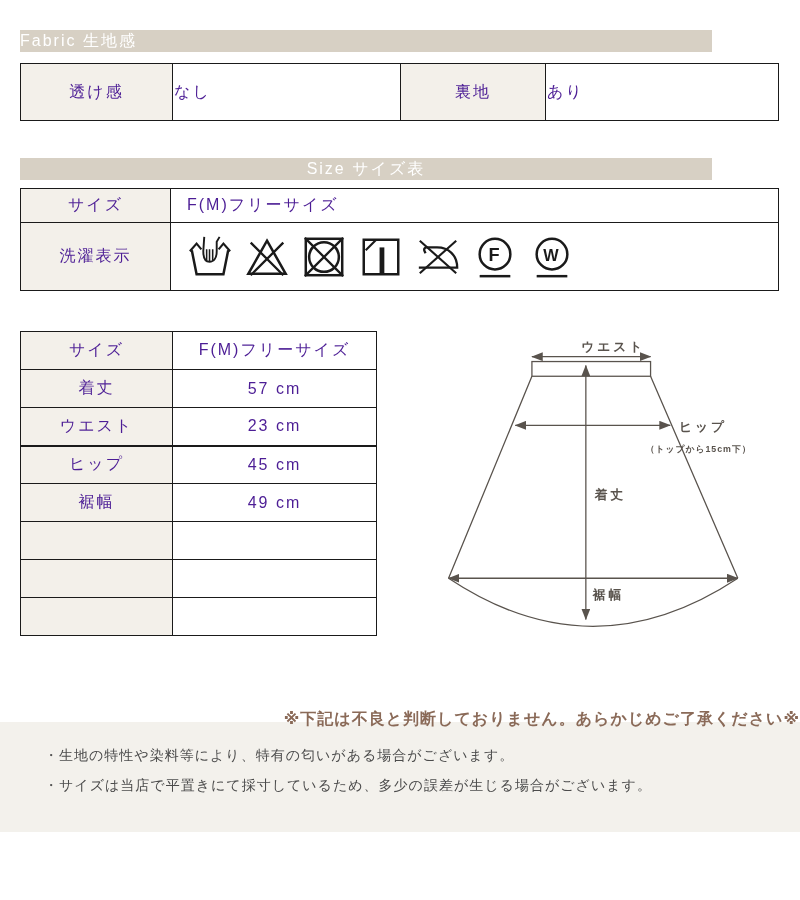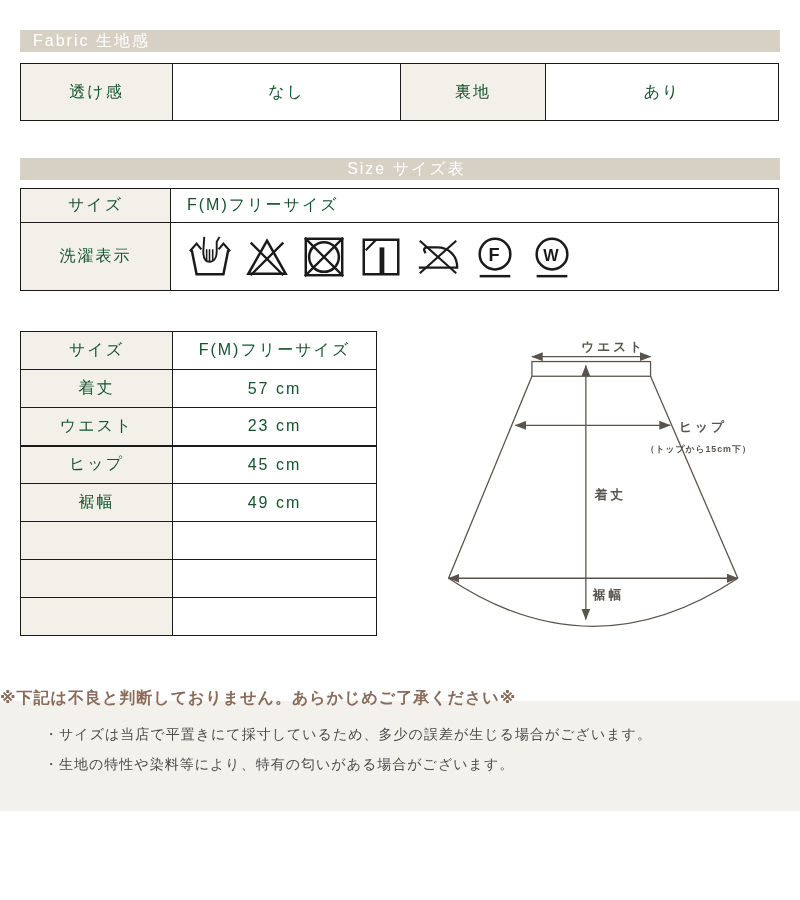--- a/index.html
+++ b/index.html
@@ -4,40 +4,39 @@
 <style>
   * { box-sizing: border-box; }
   html,body { margin:0; padding:0; }
   body {
     width:800px; height:900px; overflow:hidden;
     background:#ffffff;
     font-family:"Liberation Sans","DejaVu Sans",sans-serif;
     color:#3d3d3d;
   }
   .section-bar {
-    margin:0 20px; width:760px; height:22px;
+    margin:0 20px; width:692px; height:22px;
     background:#d7d0c4; color:#ffffff;
     font-size:16px; line-height:22px; letter-spacing:2px;
-    padding-left:13px;
   }
   .bar-fabric { margin-top:30px; }
   .bar-size   { margin-top:37px;text-align:center; }
 
   table { border-collapse:collapse; table-layout:fixed; }
   td, th {
     border:1px solid #1a1a1a;
     font-size:16px; font-weight:normal;
-    letter-spacing:2px; color:#14532d;
+    letter-spacing:2px; color:#4c1d95;
   }
   th { background:#f3f0ea; text-align:center; }
   td { background:#ffffff; }
 
   .fabric-table { margin:11px 20px 0; width:758px; }
   .fabric-table tr { height:57px; }
-  .fabric-table td { text-align:center;margin-left:46px; }
+  .fabric-table td { text-align:left;margin-left:46px; }
 
   .size-table { margin:8px 20px 0; width:758px; }
   .size-table tr.r1 { height:34px; }
   .size-table tr.r2 { height:35px; }
   .size-table tr.r3 { height:68px; }
   .size-table td { text-align:left; padding-left:16px; }
 
   .care-icons { display:flex; align-items:center; gap:11px; }
   .care-icons svg { display:block; }
 
@@ -53,22 +52,22 @@
     font-size:13px; font-weight:bold; letter-spacing:3px; fill:#59534d;
     font-family:"Liberation Sans","DejaVu Sans",sans-serif;
   }
   .diag-note {
     font-size:9px; font-weight:bold; letter-spacing:1px; fill:#59534d;
     font-family:"Liberation Sans","DejaVu Sans",sans-serif;
   }
 
   .notice-heading {
     position:relative; z-index:1;
-    margin:38px 0 -8px;
-    text-align:left;
+    margin:59px 0 -8px;
+    text-align:right;
     font-size:16px; font-weight:bold; letter-spacing:1px;
     color:#8a6a58; height:22px; line-height:22px;
   }
   .notice-section {
     width:800px; height:110px;
     background:#f3f1ec;
     padding:18px 0 0 44px;
   }
   .notice-item {
     font-size:14px; line-height:30px; letter-spacing:1px; color:#4b4b4b;
@@ -228,15 +227,15 @@
     <text class="diag-label" x="257" y="99">ヒップ</text>
     <text class="diag-note" x="277" y="120" text-anchor="middle">（トップから15cm下）</text>
     <text class="diag-label" x="171" y="168">着丈</text>
     <text class="diag-label" x="169" y="270">裾幅</text>
   </svg>
 </div>
 
 <div class="notice-heading">※下記は不良と判断しておりません。あらかじめご了承ください※</div>
 
 <div class="notice-section">
+  <div class="notice-item">・生地の特性や染料等により、特有の匂いがある場合がございます。</div>
   <div class="notice-item">・サイズは当店で平置きにて採寸しているため、多少の誤差が生じる場合がございます。</div>
-  <div class="notice-item">・生地の特性や染料等により、特有の匂いがある場合がございます。</div>
 </div>
 
 </body></html>

